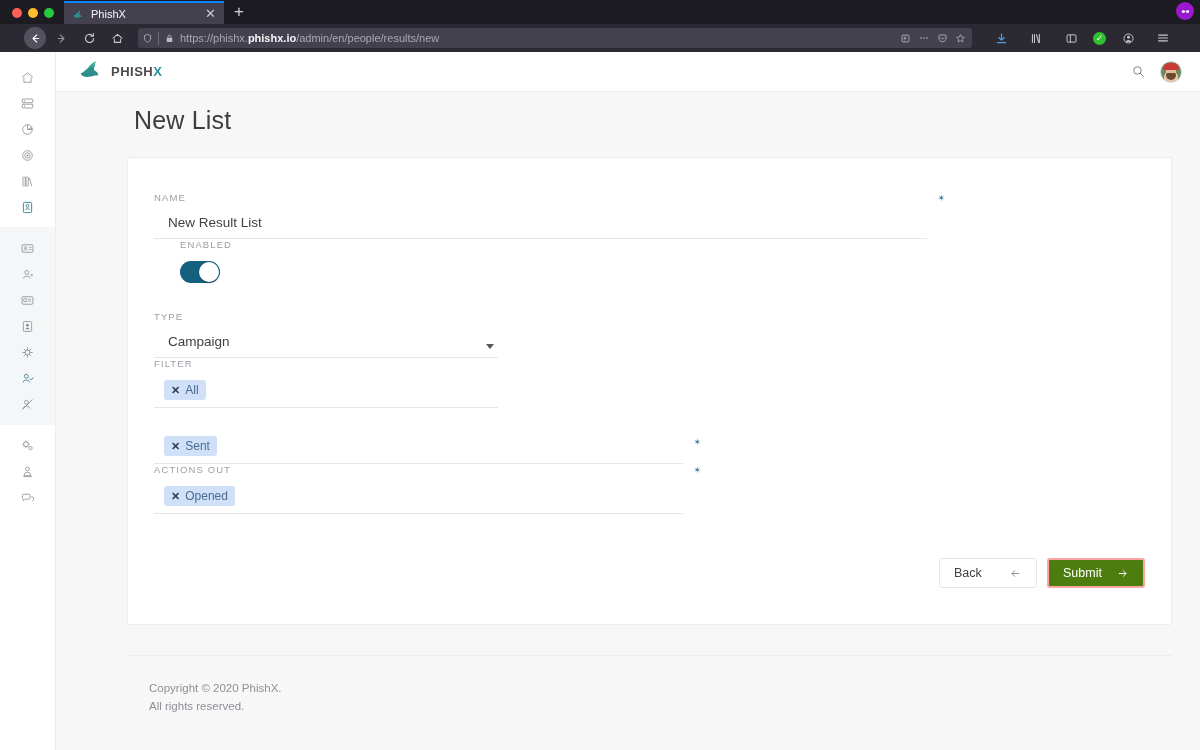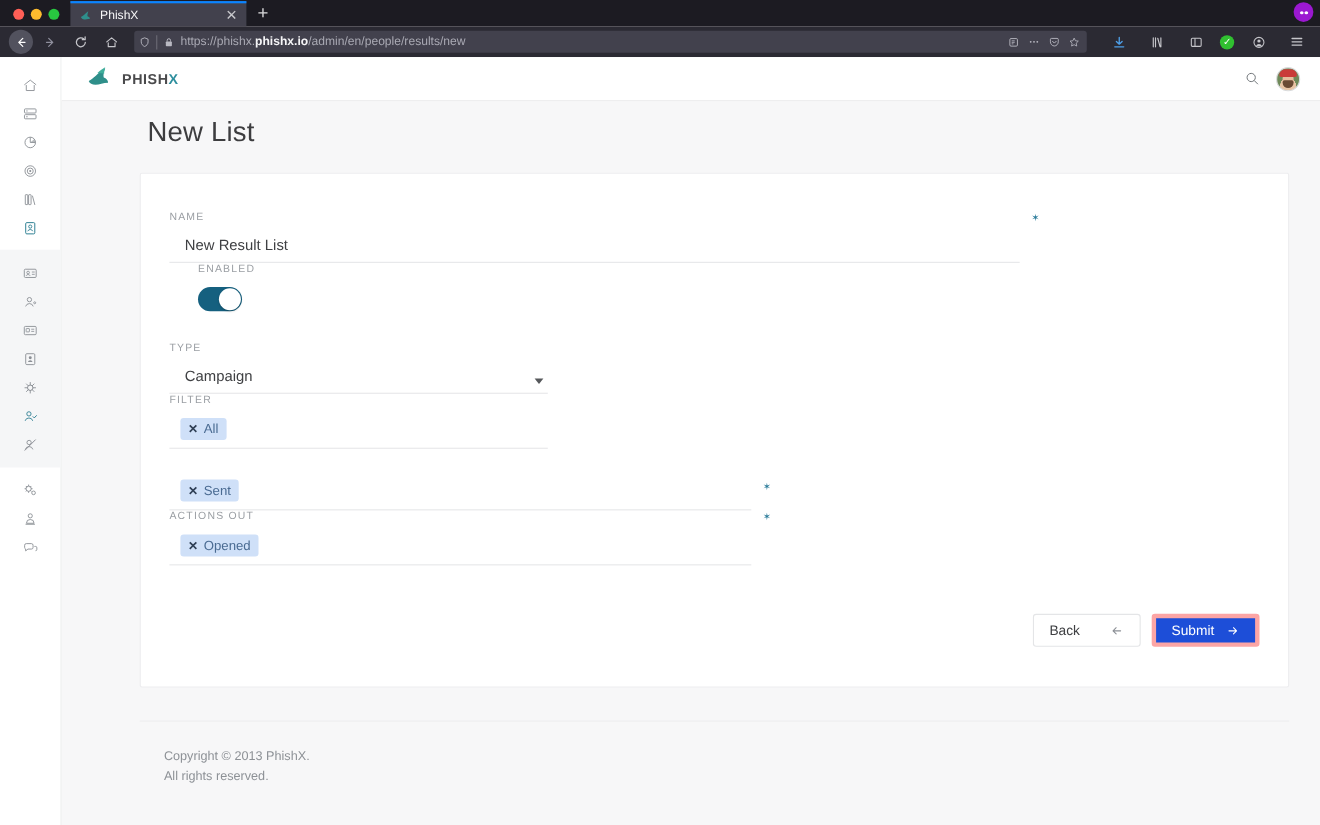--- a/index.html
+++ b/index.html
@@ -52,21 +52,21 @@
     width: 18px; height: 18px; border-radius: 50%;
     background: #9b18d1;
     display: flex; align-items: center; justify-content: center;
   }
 
   .navbar {
     height: 28px;
     background: #2b2a33;
     display: flex;
     align-items: center;
-    padding: 0 8px;
+    padding: 0 24px;
     gap: 2px;
   }
   .navbtn {
     width: 26px; height: 24px;
     display: flex; align-items: center; justify-content: center;
     color: #c6c6cb;
     border-radius: 4px;
   }
   .navbtn.back { background: #52525e; border-radius: 50%; width: 22px; height: 22px; color: #fff;}
   .navbtn.dim { color: #8f8f9d; }
@@ -230,21 +230,21 @@
   .actions { display: flex; justify-content: flex-end; gap: 10px; margin-top: 44px; }
   .btn {
     min-width: 98px; height: 30px;
     display: flex; align-items: center; justify-content: space-between;
     padding: 0 14px;
     border-radius: 3px;
     font-size: 12.5px;
     gap: 5px;
   }
   .btn.back { background: #ffffff; border: 1px solid #e4e5e7; color: #3f4043; }
-  .btn.submit { background: #1d4ed8; color: #ffffff; border: 4px solid #fca5a5; }
+  .btn.submit { background: #4d7c0f; color: #ffffff; border: 2px solid #fca5a5; }
 
   .footer {
     border-top: 1px solid #ededef;
     margin: 30px 28px 0 71px;
     padding: 24px 0 0 22px;
     font-size: 11.5px;
     color: #8d9196;
     line-height: 1.55;
   }
 </style>
@@ -606,19 +606,19 @@
             <span style="display:flex">
               <svg viewBox="0 0 16 16" width="13" height="13">
                   <path d="M4 8h8M9 4.5L12.5 8 9 11.5" stroke="currentColor" stroke-width="1.2" fill="none" stroke-linecap="round" stroke-linejoin="round"></path>
                 </svg>
             </span>
           </div>
         </div>
       </section>
 
       <footer class="footer">
-        <div>Copyright © 2013 PhishX.</div>
+        <div>Copyright © 2020 PhishX.</div>
         <div>All rights reserved.</div>
       </footer>
 
     </div>
   </div>
 </div>
 
 </body></html>

